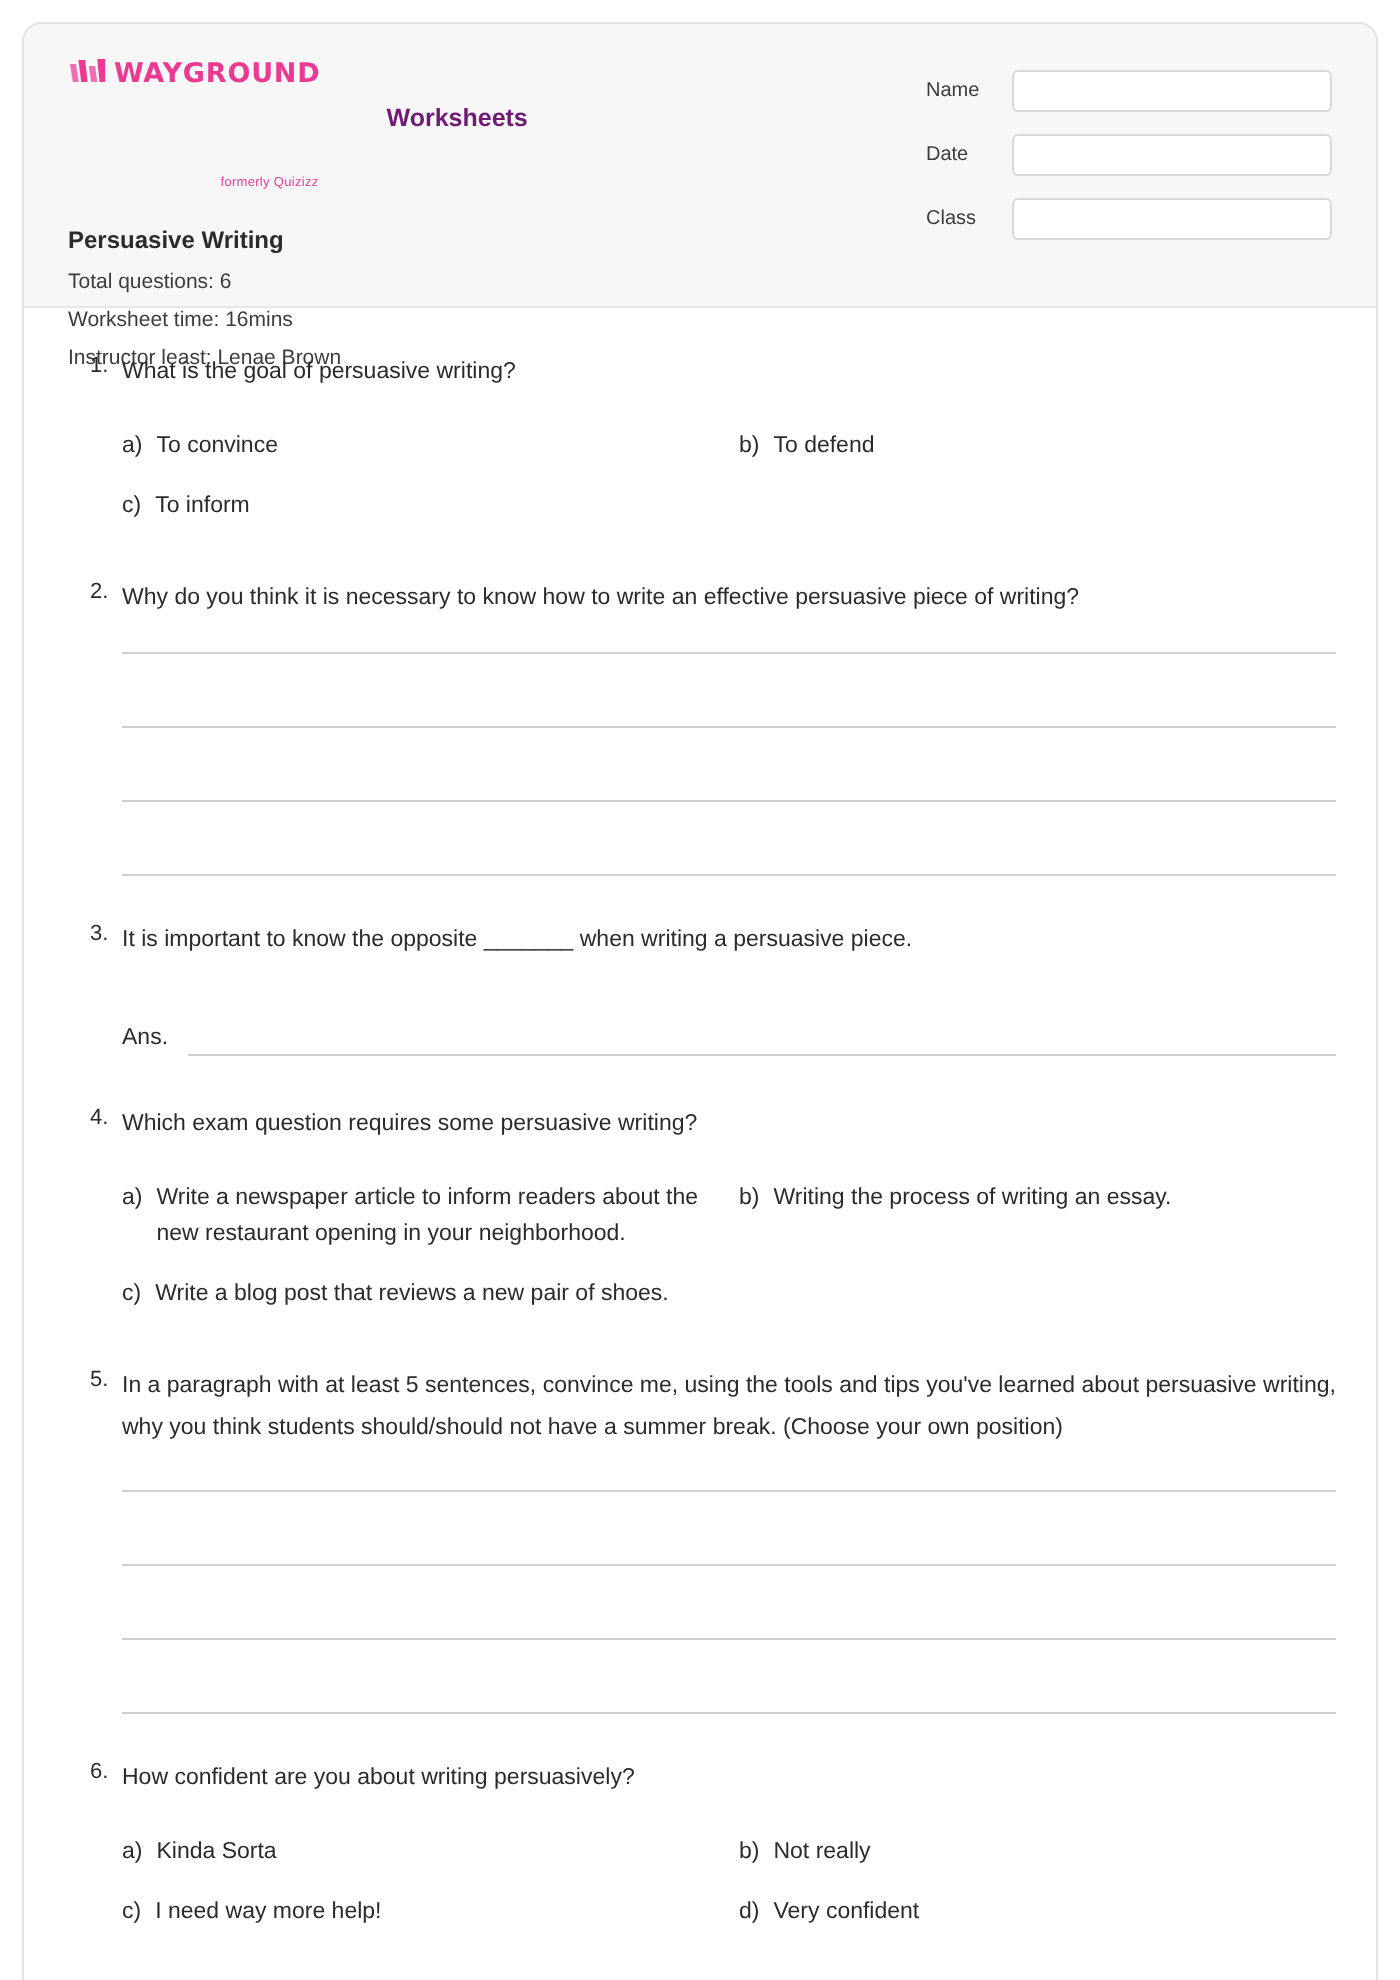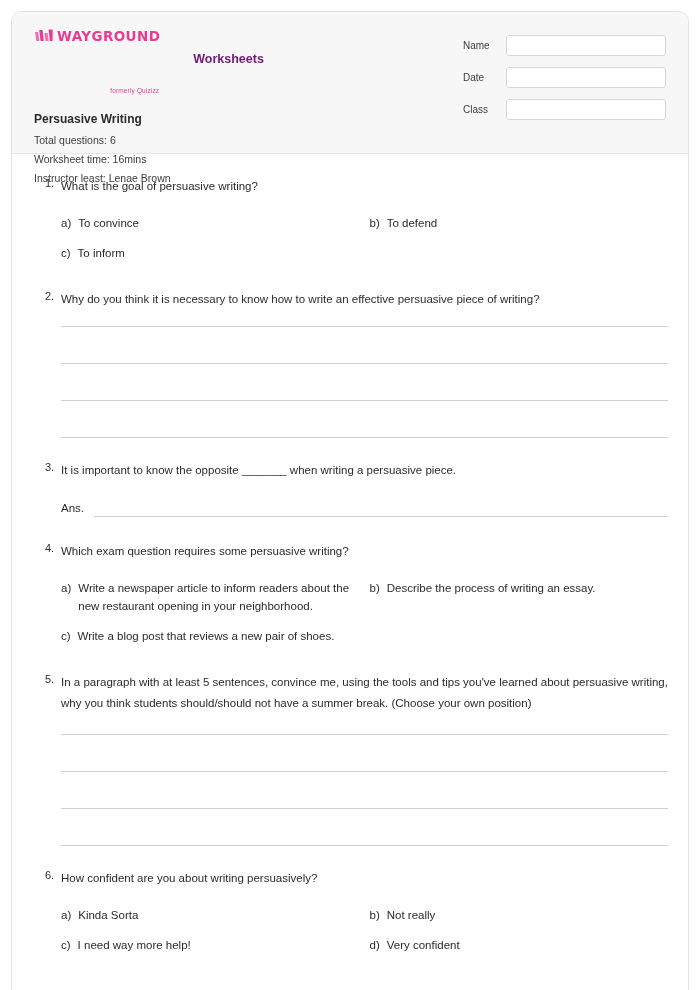--- a/index.html
+++ b/index.html
@@ -191,21 +191,21 @@
   .answer-line {
     height: 1px;
     background: #cfcfcf;
     margin-bottom: 36px;
   }
   .answer-line:last-child { margin-bottom: 0; }
 
   .ans-inline {
     display: flex;
     align-items: flex-end;
-    margin-top: 22px;
+    margin-top: 33px;
   }
   .ans-label {
     font-size: 11.5px;
     color: #2b2b2b;
     margin-right: 10px;
     line-height: 1;
     padding-bottom: 2px;
   }
   .ans-rule {
     flex: 1;
@@ -313,21 +313,21 @@
       <div class="q-num">4.</div>
       <div class="q-body">
         <div class="q-text">Which exam question requires some persuasive writing?</div>
         <div class="options">
           <div class="option">
             <span class="opt-key">a)</span>
             <span class="opt-text">Write a newspaper article to inform readers about the new restaurant opening in your neighborhood.</span>
           </div>
           <div class="option" style="align-self:flex-start;">
             <span class="opt-key">b)</span>
-            <span class="opt-text">Describe the process of writing an essay.</span>
+            <span class="opt-text">Writing the process of writing an essay.</span>
           </div>
           <div class="option">
             <span class="opt-key">c)</span>
             <span class="opt-text">Write a blog post that reviews a new pair of shoes.</span>
           </div>
         </div>
       </div>
     </div>
 
     <div class="question" style="margin-bottom:22px;">

